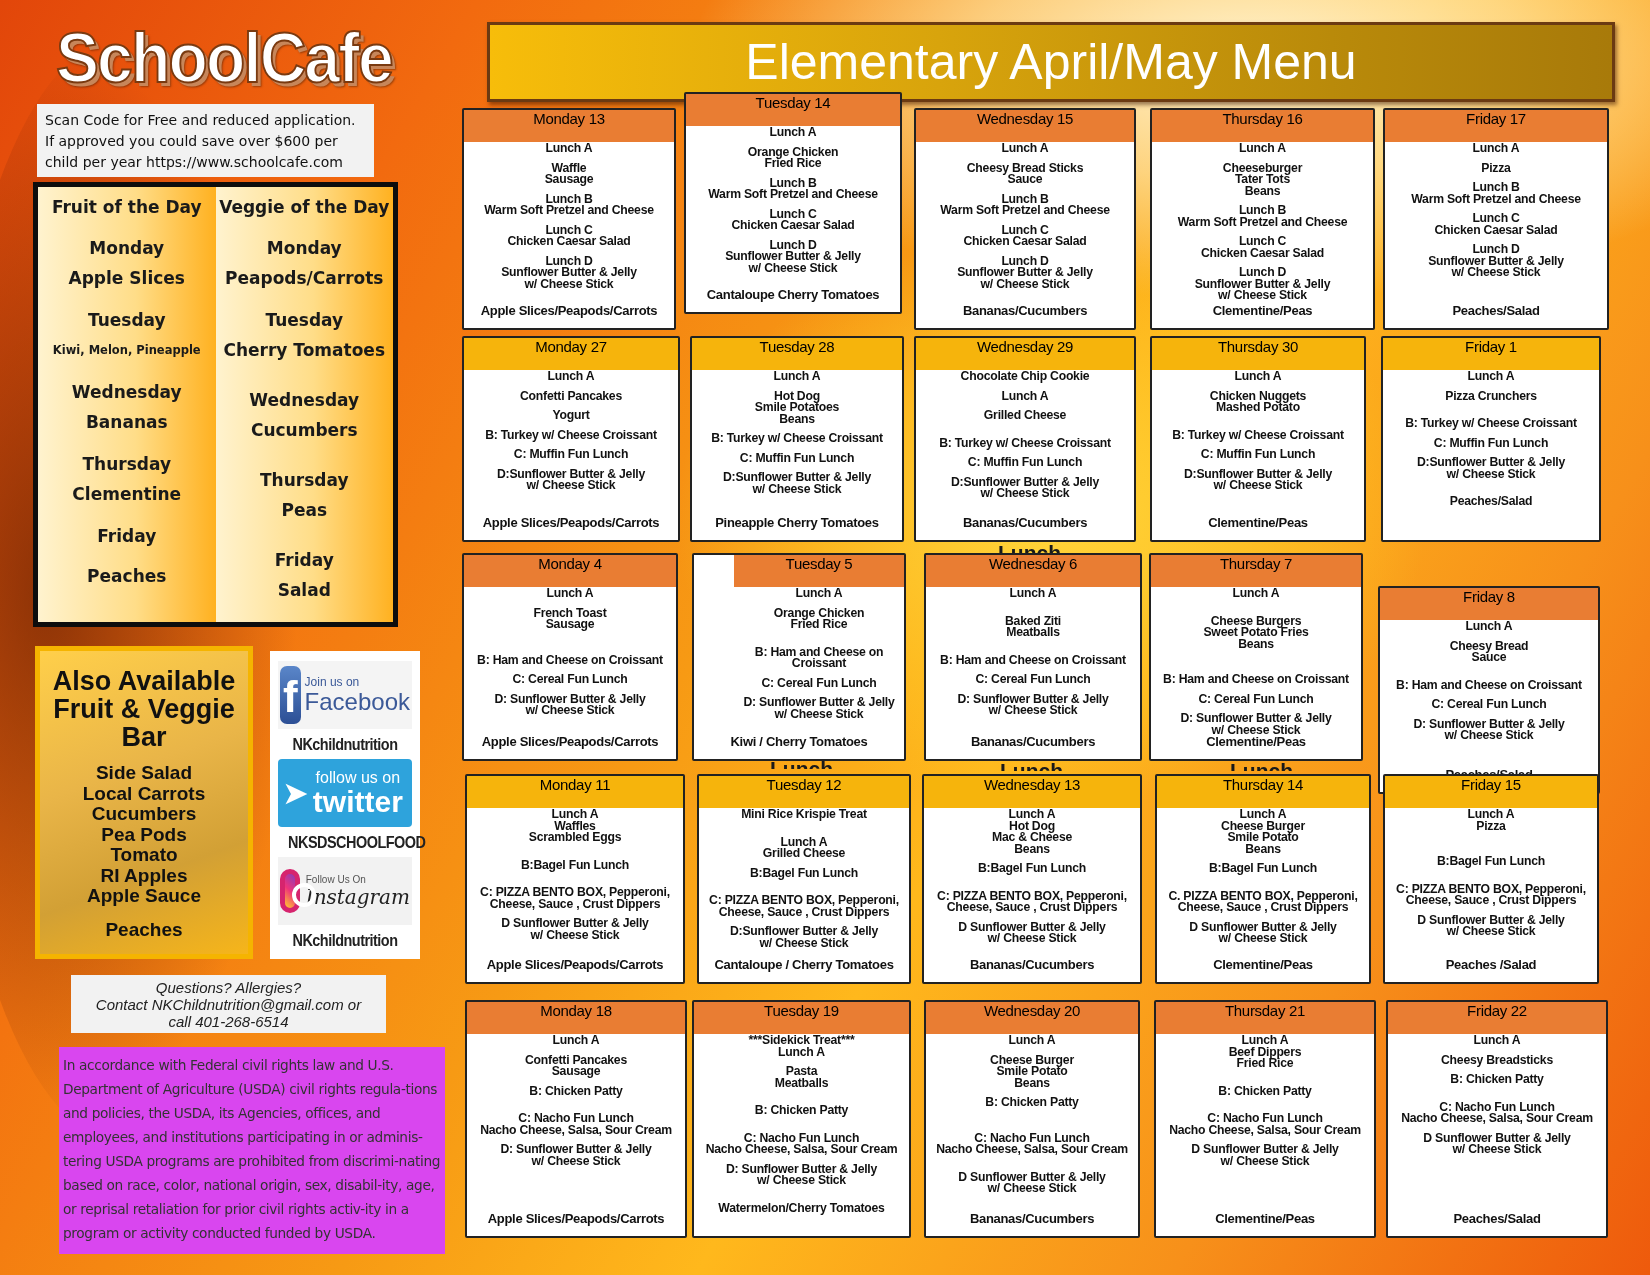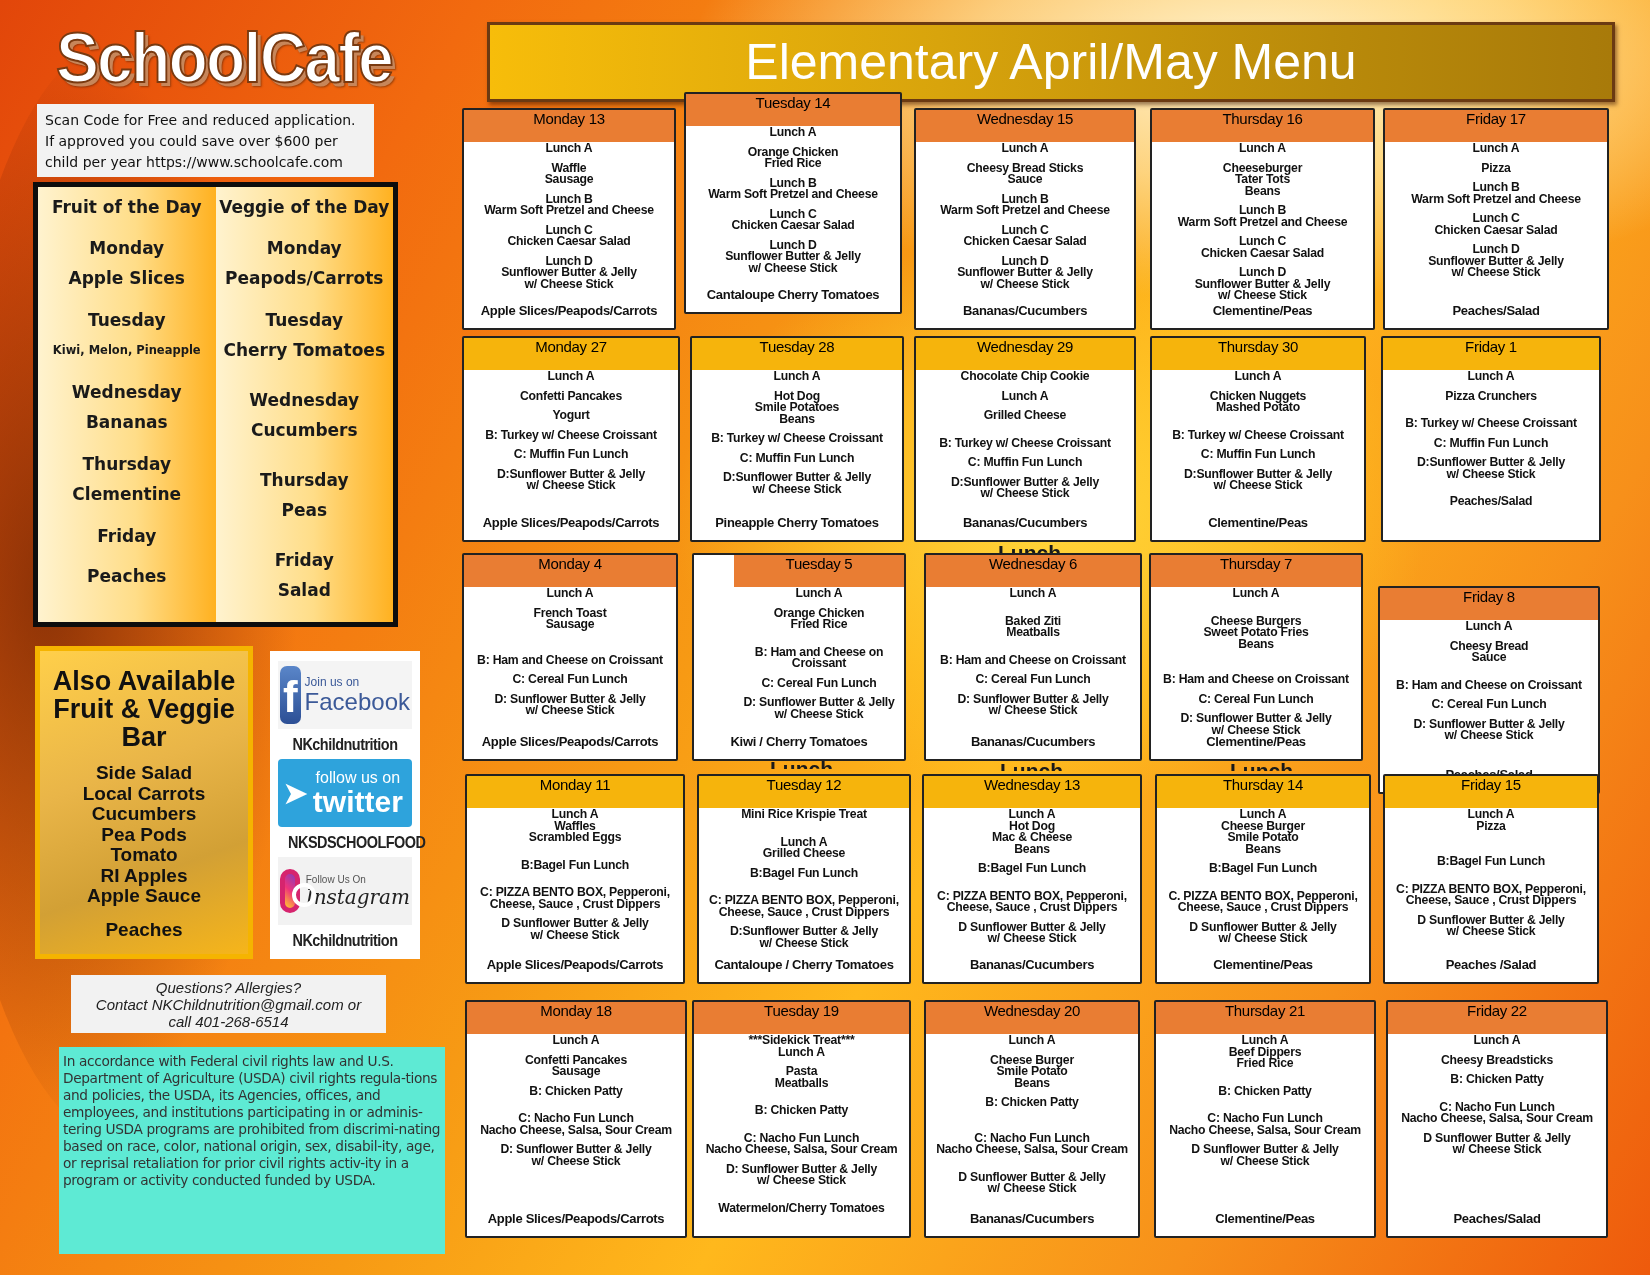--- a/index.html
+++ b/index.html
@@ -87,22 +87,22 @@
 
   
   .questions {
     position: absolute; left: 71px; top: 975px; width: 315px; height: 58px;
     background: #f2f2f2; text-align: center;
     font-family: "Liberation Sans", sans-serif; font-style: italic; font-size: 15px; line-height: 17px; color: #222;
     padding-top: 4px;
   }
   .legal {
     position: absolute; left: 59px; top: 1047px; width: 386px; height: 207px;
-    background: #5eead4; padding: 6px 4px;
-    font-family: "DejaVu Sans", sans-serif; font-size: 13.7px; line-height: 17px; color: #333;
+    background: #d946ef; padding: 6px 4px;
+    font-family: "DejaVu Sans", sans-serif; font-size: 13.7px; line-height: 24px; color: #333;
     letter-spacing: -0.35px;
   }
 
   
   .title-bar {
     position: absolute; left: 487px; top: 22px; width: 1128px; height: 80px;
     border: 3px solid #6b3a12;
     background: linear-gradient(90deg, #f7bd0a 0%, #d8a40c 40%, #b98a0a 75%, #a87a0a 100%);
     box-shadow: 2px 3px 4px rgba(60,20,0,0.5);
     display: flex; align-items: center; justify-content: center;

